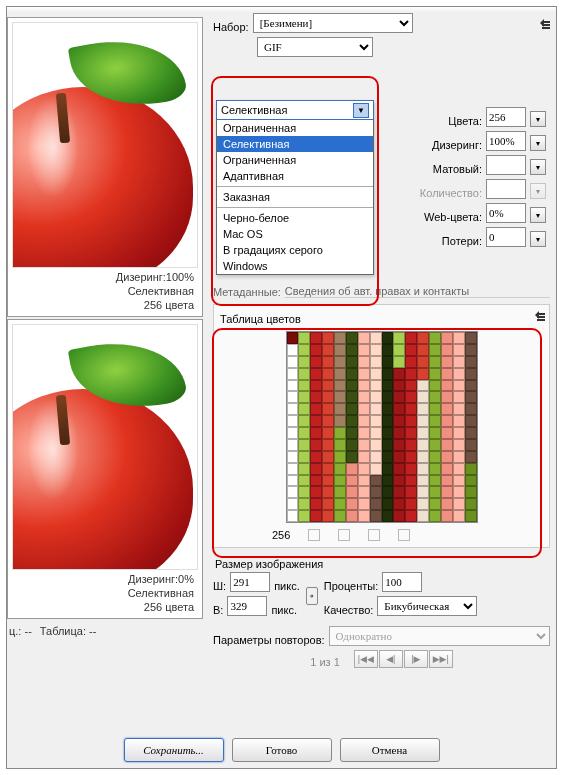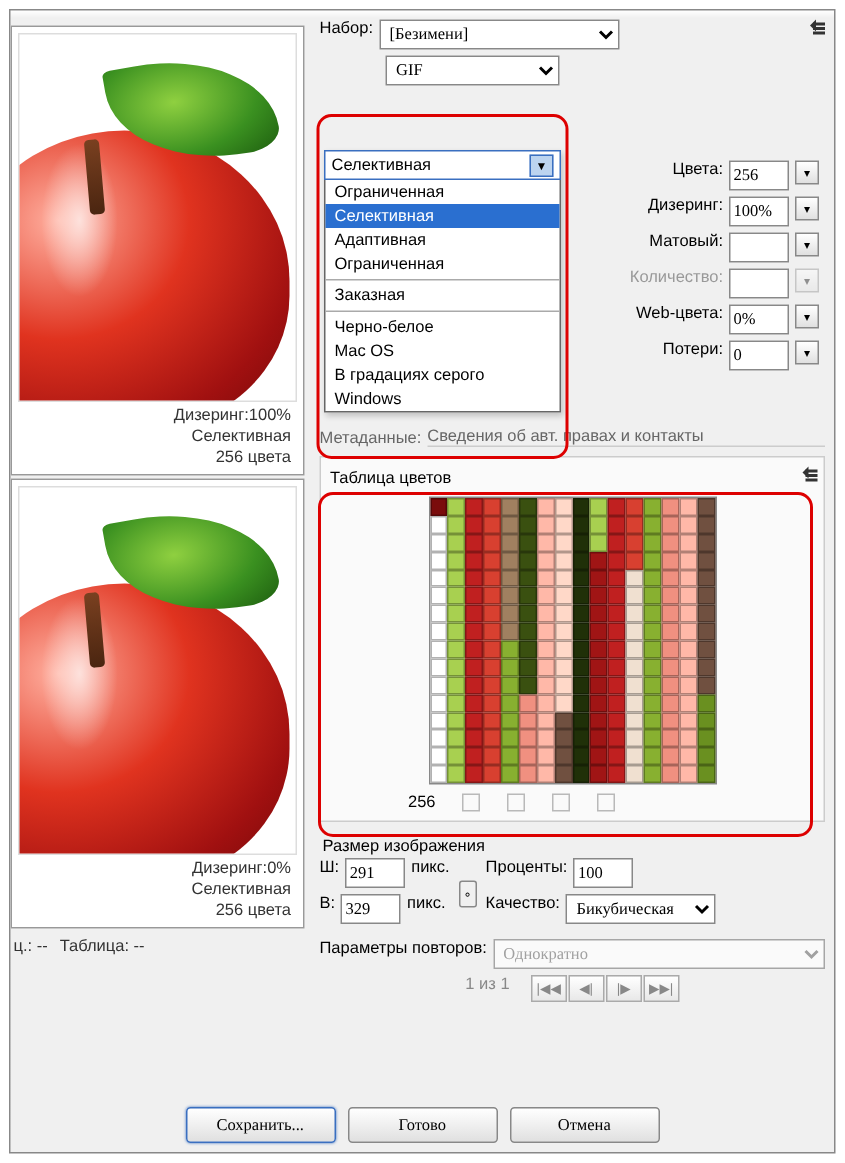--- a/index.html
+++ b/index.html
@@ -9,21 +9,21 @@
 .left-col { width: 200px; display: flex; flex-direction: column; padding: 10px 4px 0 0; }
 .right-col { flex: 1; padding: 6px 6px 0 6px; position: relative; }
 .preview-frame { border: 1px solid #999; margin: 0 0 2px 0; padding: 4px; background: #fff; height: 300px; display: flex; flex-direction: column; }
 .preview-img { flex: 1; position: relative; overflow: hidden; border: 1px solid #ddd; }
 .apple-body { position: absolute; left: -40px; bottom: -20px; width: 220px; height: 200px; border-radius: 50% 50% 45% 45%; background: radial-gradient(ellipse at 30% 30%, #ffb0a0, #e0331f 40%, #a01010 75%, #700808); }
 .apple-highlight { position: absolute; left: 10px; bottom: 60px; width: 60px; height: 120px; border-radius: 50%; background: radial-gradient(ellipse, rgba(255,255,255,0.7), rgba(255,255,255,0) 60%); }
 .leaf { position: absolute; left: 60px; top: 15px; width: 110px; height: 70px; border-radius: 5% 80% 20% 80%; background: radial-gradient(ellipse at 40% 40%, #8fd040, #3a9020 60%, #1f6010); transform: rotate(-10deg); }
 .stem { position: absolute; left: 45px; top: 70px; width: 10px; height: 50px; background: linear-gradient(#7a4020, #4a2510); border-radius: 3px; transform: rotate(-5deg); }
 .preview-stats { text-align: right; font-size: 11px; line-height: 14px; padding: 2px 4px 0 0; color: #333; }
 .status-line { font-size: 11px; color: #333; padding: 4px 2px; display: flex; gap: 8px; }
-.row { display: flex; align-items: flex-start; gap: 4px; margin-bottom: 4px; font-size: 11px; }
+.row { display: flex; align-items: flex-end; gap: 4px; margin-bottom: 4px; font-size: 11px; }
 .label-r { text-align: right; }
 select, input[type=text] { border: 1px solid #888; font: 11px Tahoma; height: 20px; padding: 1px 2px; background: #fff; }
 .dropdown-arrow { width: 16px; height: 16px; border: 1px solid #888; display: inline-flex; align-items: center; justify-content: center; font-size: 8px; background: linear-gradient(#fff,#e0e0e0); }
 .menu-icon { width: 16px; height: 14px; position: relative; cursor: pointer; }
 .menu-icon:before { content:''; position:absolute; left:2px; top:0; width:0; height:0; border:4px solid transparent; border-right-color:#333; }
 .menu-icon:after { content:''; position:absolute; right:0; top:2px; width:8px; height:2px; background:#333; box-shadow: 0 3px 0 #333, 0 6px 0 #333; }
 .red-highlight { position: absolute; border: 2px solid #d00; border-radius: 10px; pointer-events: none; z-index: 200; }
 .opts-panel .row { justify-content: flex-end; }
 .opts-panel .label-r { min-width: 78px; }
 .meta-row { display:flex; align-items:center; gap:4px; margin: 6px 0; font-size: 11px; color:#666; }
@@ -453,36 +453,36 @@
             <span class="label-r">Потери:</span>
             <input type="text" class="small-input" value="0" style="">
             <span class="dropdown-arrow">▾</span>
           </div>
   </div>
 
 </div>
 </div>
 
 <div class="bottom-buttons">
-  <button class="btn" style="border-color:#3a6fc0; box-shadow:0 0 2px #3a6fc0;">Сохранить...</button>
+  <button class="btn" style="border-color:#3a6fc0; box-shadow:0 0 2px #3a6fc0;font-style:italic;">Сохранить...</button>
   <button class="btn">Готово</button>
   <button class="btn">Отмена</button>
 </div>
 </div>
 
 <div class="dropdown-open">
   <div class="dd-sel">
     <span>Селективная</span>
     <span style="font-size:8px; background:#bcd4f0; padding:2px 3px; border:1px solid #3a6fc0;">▼</span>
   </div>
   <ul class="dd-list" id="dd-list">
       <li>Ограниченная</li>
       <li class="selected">Селективная</li>
+      <li>Ограниченная</li>
       <li>Адаптивная</li>
-      <li>Ограниченная</li>
       <div class="sep"></div>
       <li>Заказная</li>
       <div class="sep"></div>
       <li>Черно-белое</li>
       <li>Mac OS</li>
       <li>В градациях серого</li>
       <li>Windows</li>
     </ul>
 </div>
 

